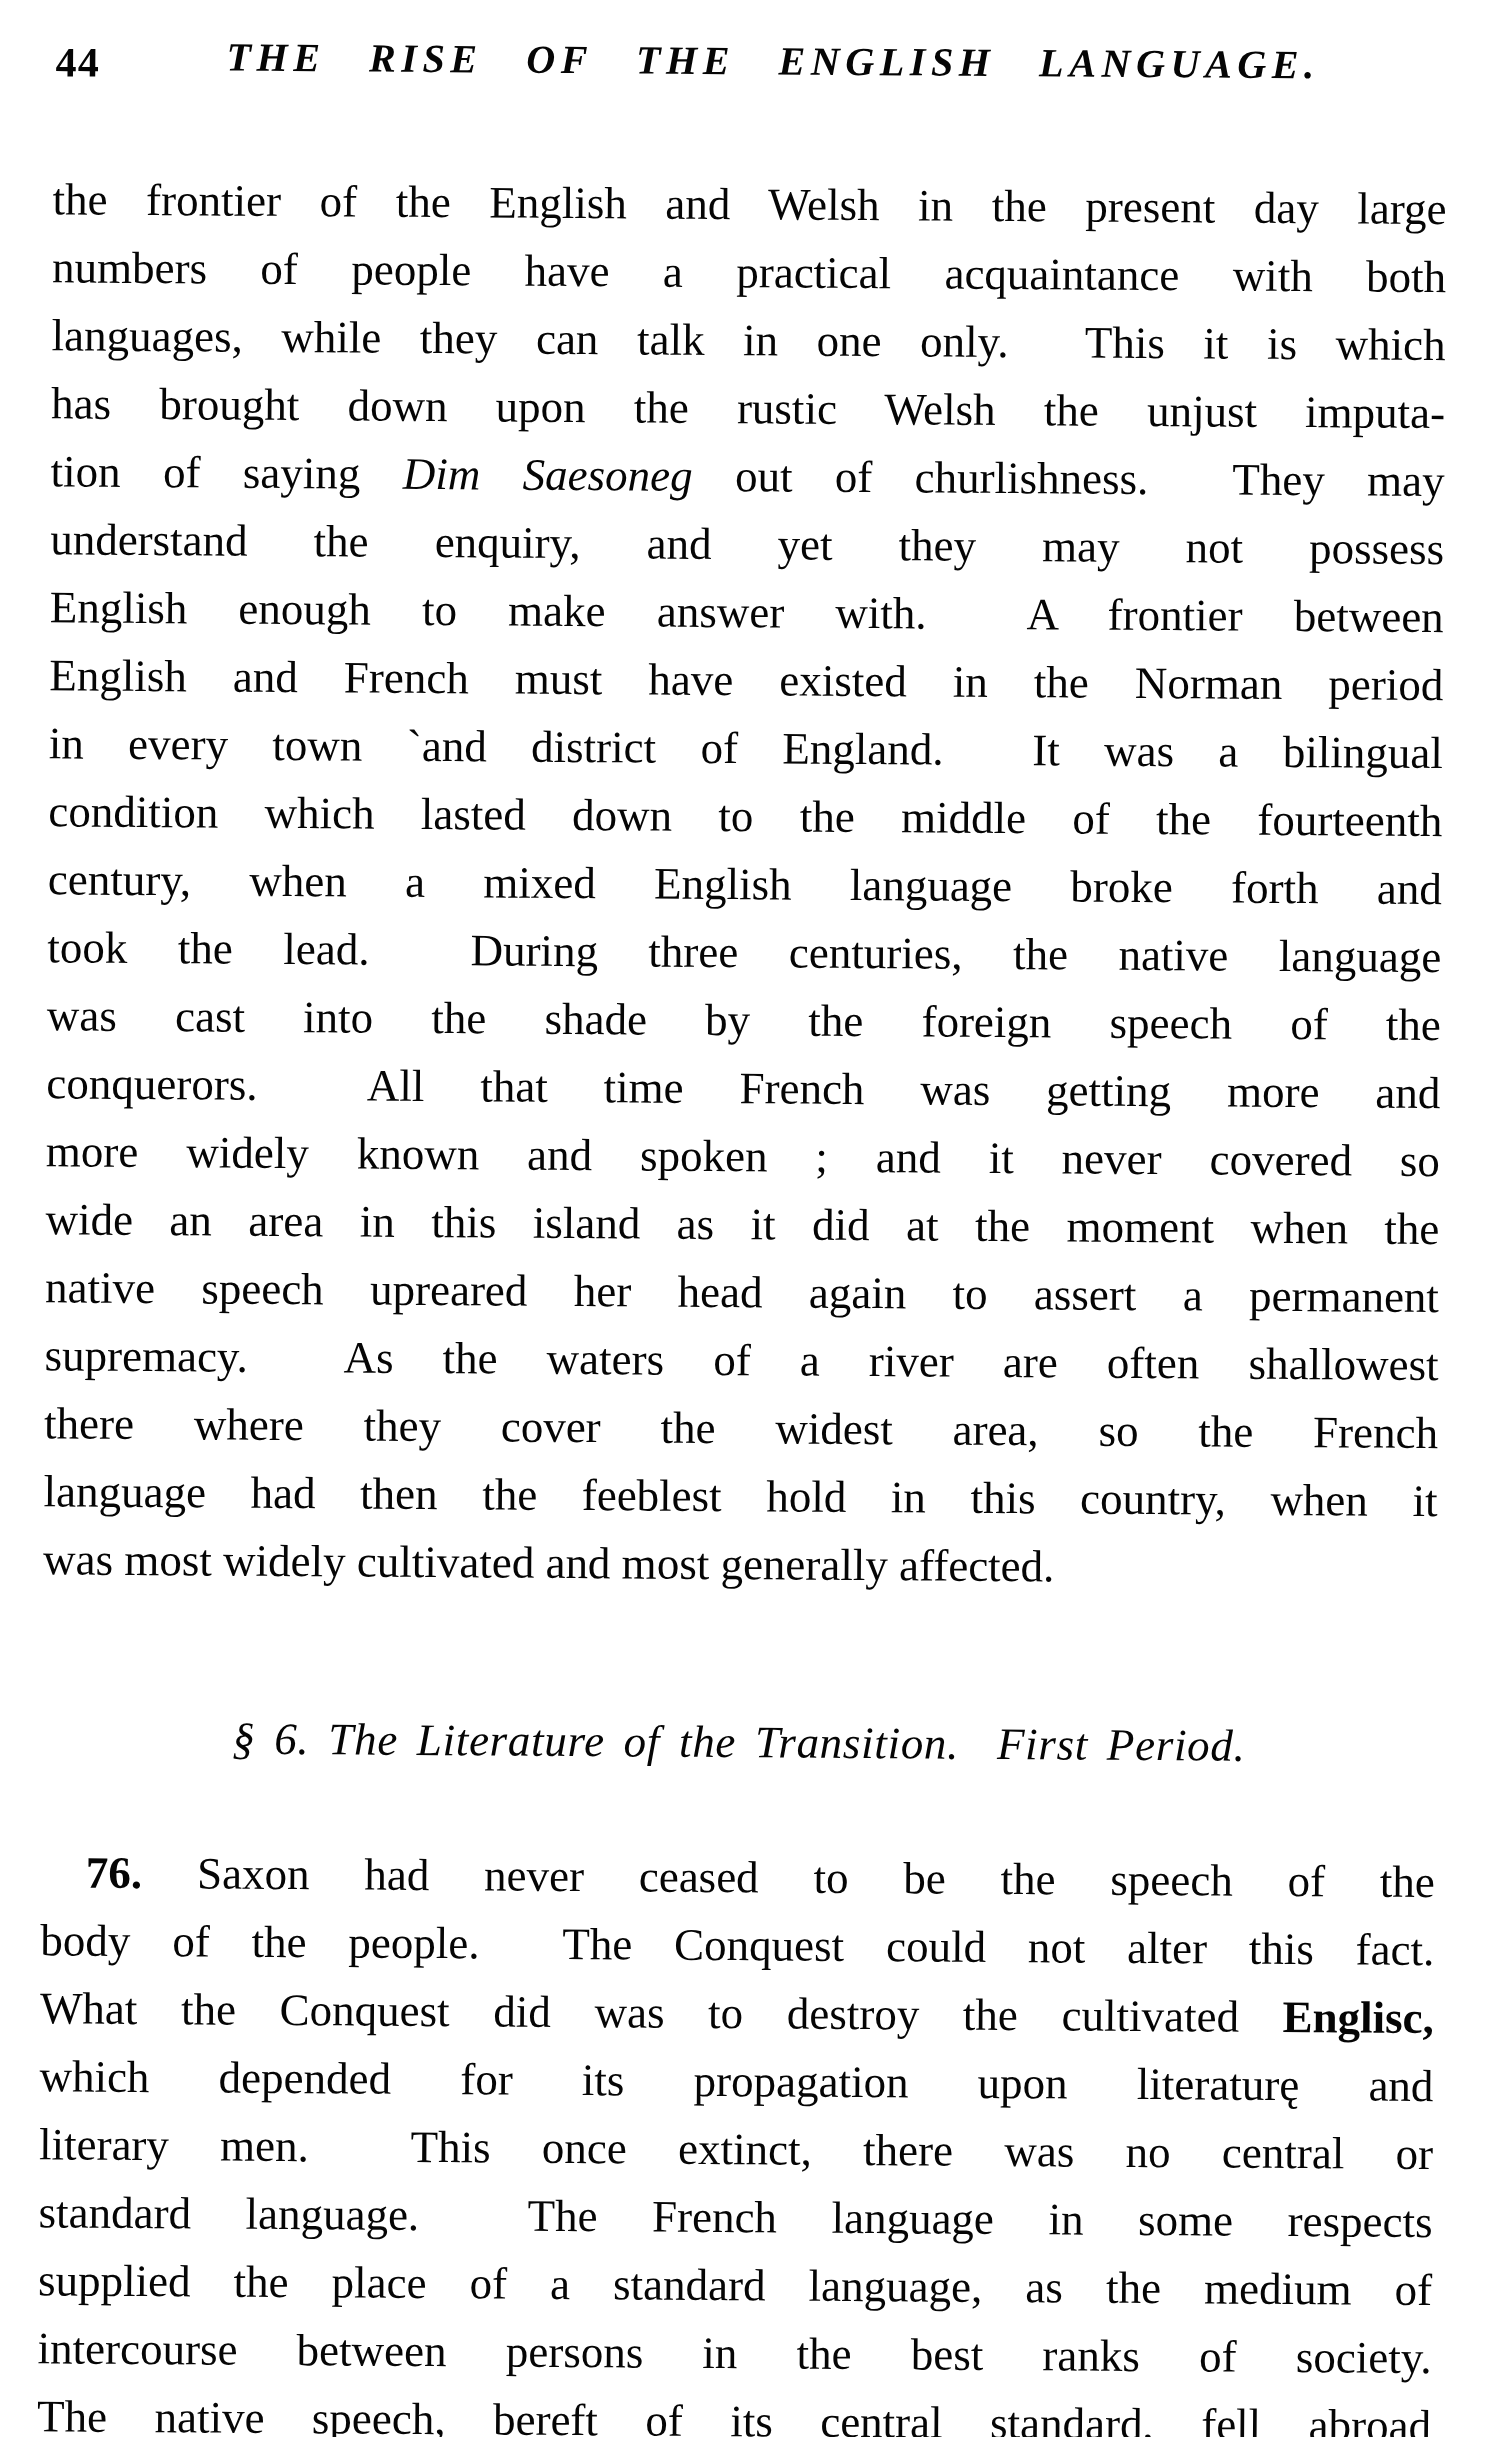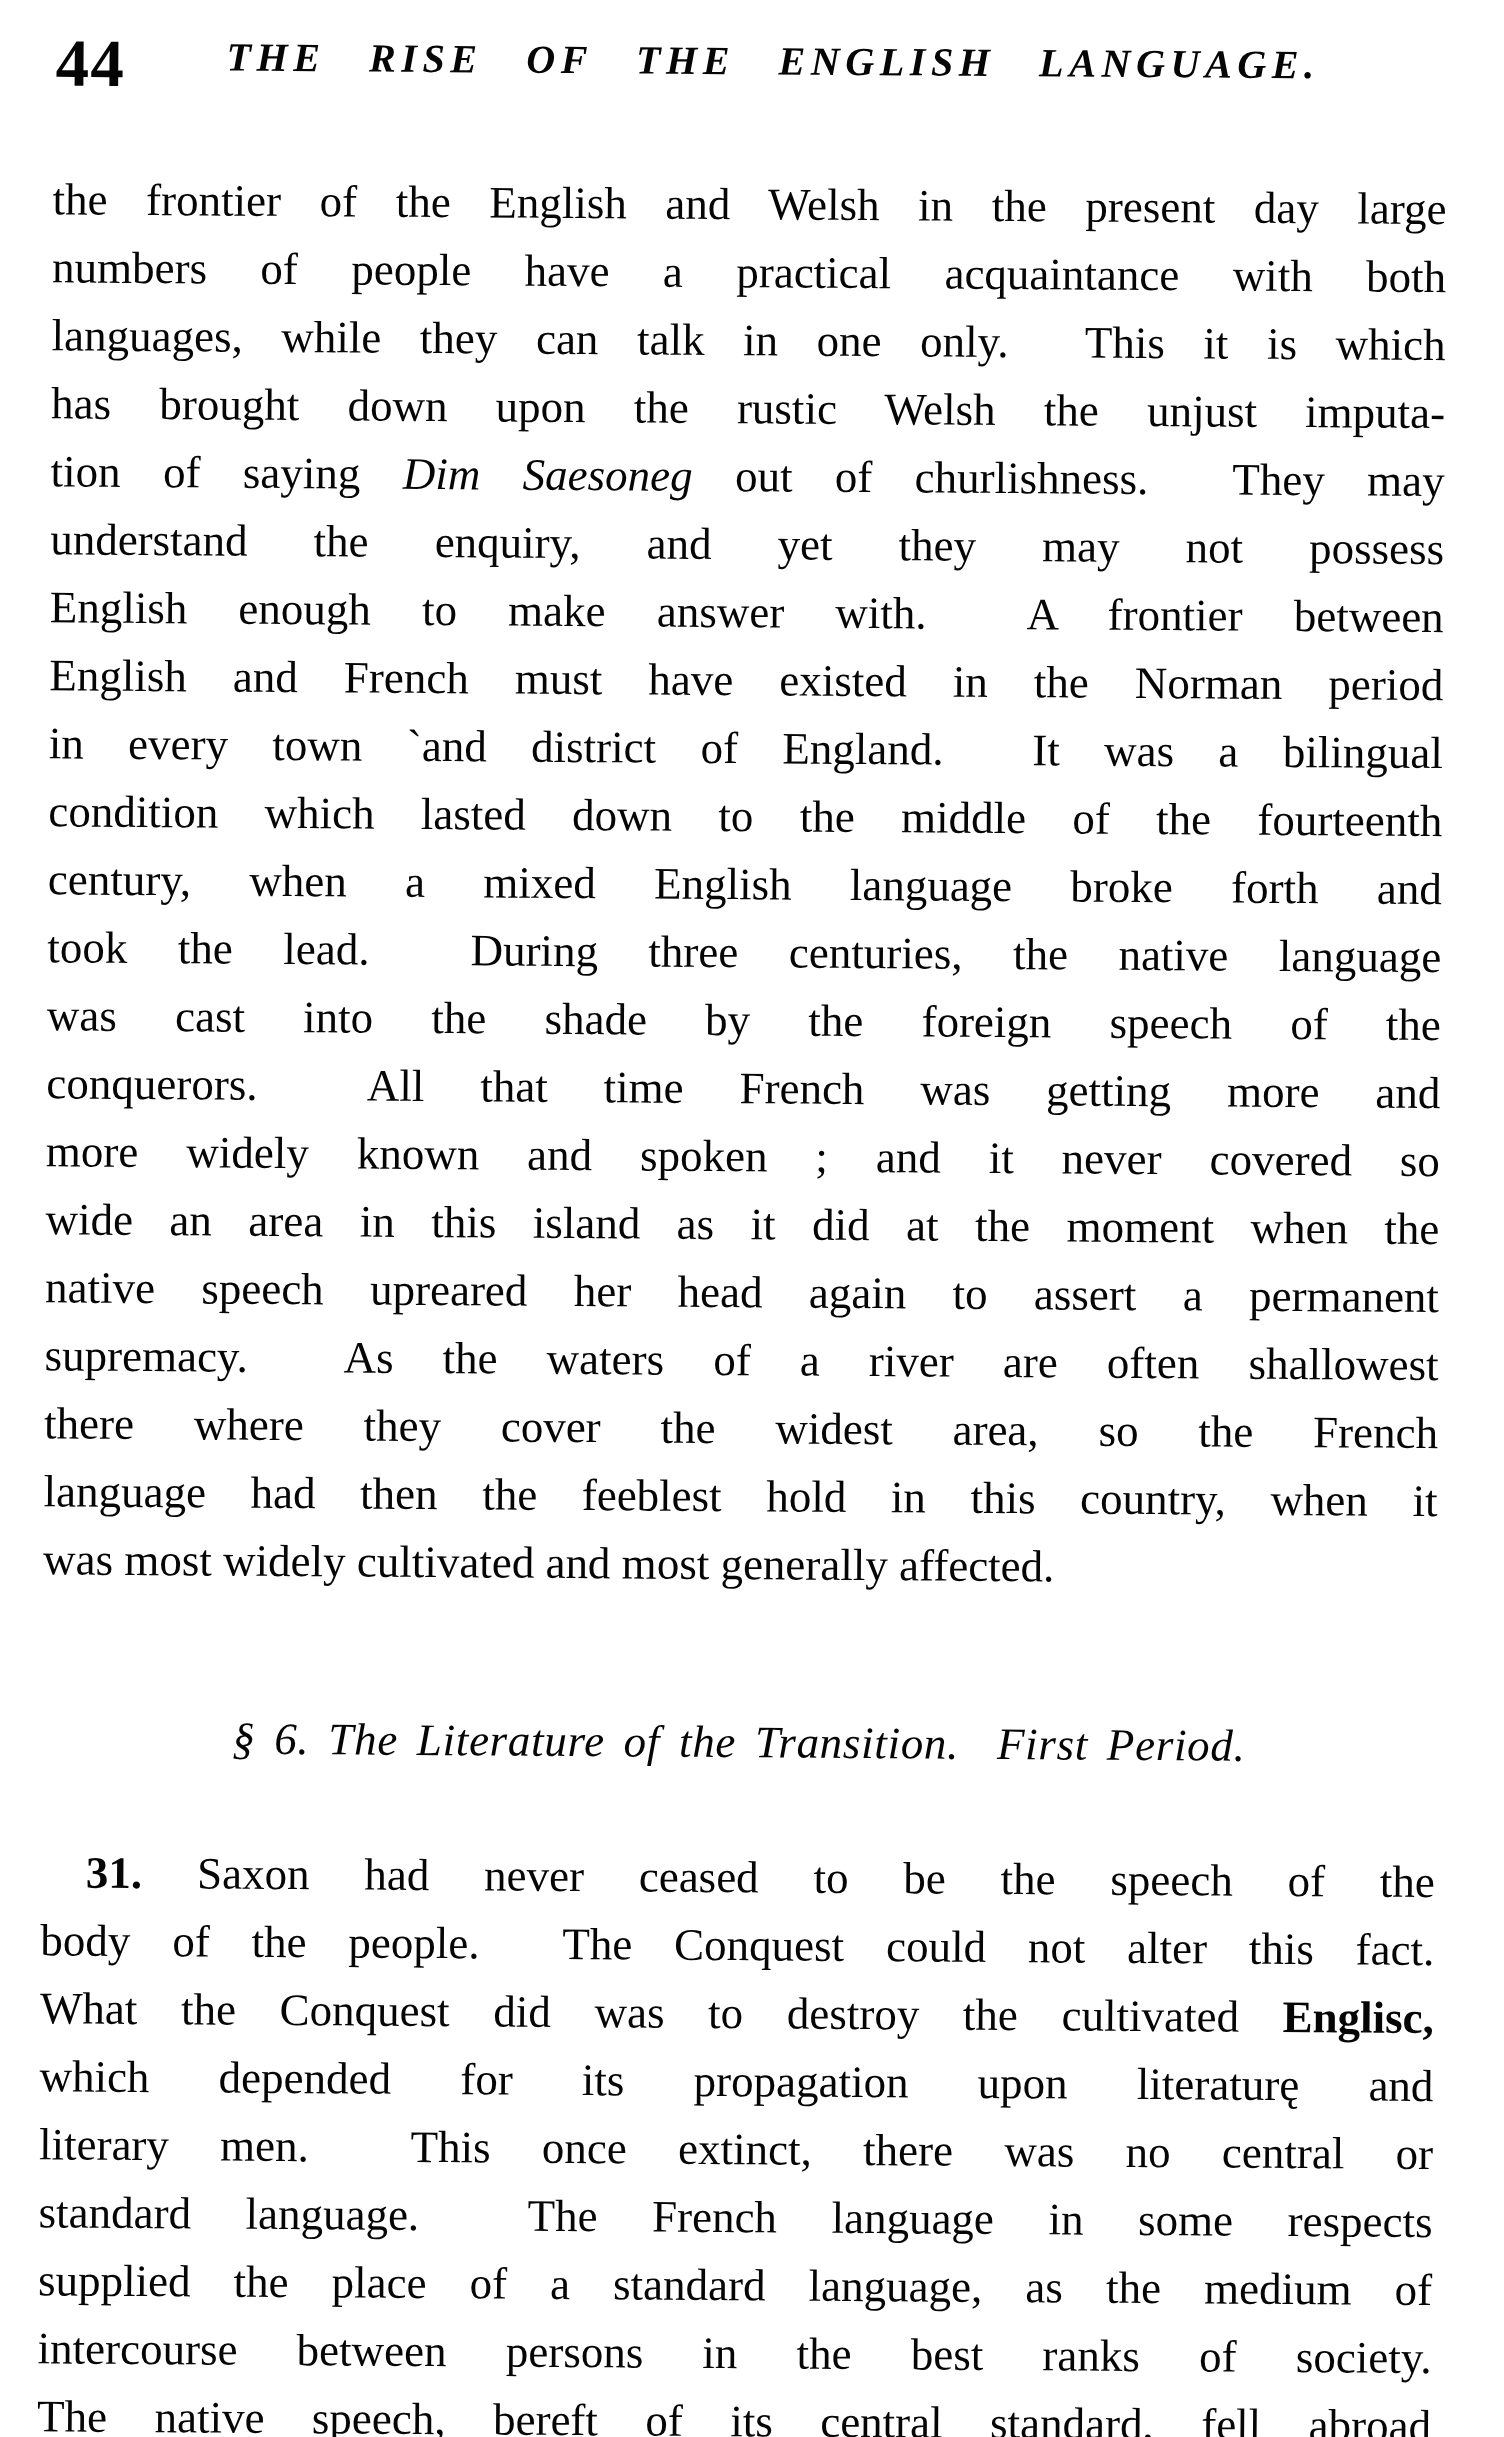--- a/index.html
+++ b/index.html
@@ -26,21 +26,21 @@
     position: absolute;
     top: 29px;
     left: 56px;
     right: 56px;
     height: 70px;
   }
   .page-number {
     position: absolute;
     left: 0;
     top: 2.8px;
-    font-size: 67px;
+    font-size: 42px;
     line-height: 61px;
     font-weight: 700;
     letter-spacing: 1.4px;
   }
   .running-title {
     text-align: center;
     padding-left: 42px;
     font-size: 40px;
     line-height: 54px;
     font-weight: 700;
@@ -123,21 +123,21 @@
           <div class="line"><span>there where they cover the widest area, so the French</span></div>
           <div class="line"><span>language had then the feeblest hold in this country, when it</span></div>
           <div class="line"><span>was most widely cultivated and most generally affected.</span></div>
         </div>
 
       <div class="para heading-para">
           <div class="line"><span class="it">§ 6. The Literature of the Transition.&nbsp; First Period.</span></div>
         </div>
 
       <div class="para para-2 indent-first">
-          <div class="line"><span class="bd">31.</span><span> Saxon had never ceased to be the speech of the</span></div>
+          <div class="line"><span class="bd">76.</span><span> Saxon had never ceased to be the speech of the</span></div>
           <div class="line"><span>body of the people.&nbsp; The Conquest could not alter this fact.</span></div>
           <div class="line"><span>What the Conquest did was to destroy the cultivated </span><span class="bd">Englisc,</span></div>
           <div class="line"><span>which depended for its propagation upon literaturę and</span></div>
           <div class="line"><span>literary men.&nbsp; This once extinct, there was no central or</span></div>
           <div class="line"><span>standard language.&nbsp; The French language in some respects</span></div>
           <div class="line"><span>supplied the place of a standard language, as the medium of</span></div>
           <div class="line"><span>intercourse between persons in the best ranks of society.</span></div>
           <div class="line"><span>The native speech, bereft of its central standard, fell abroad</span></div>
         </div>
     </div>

